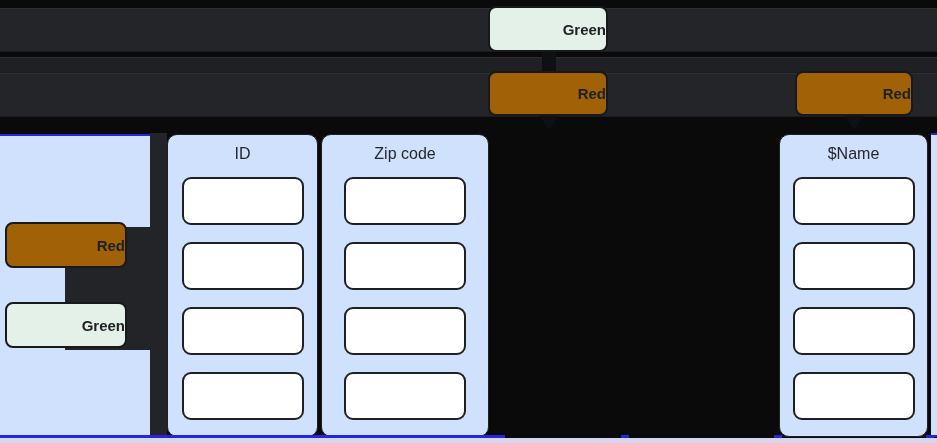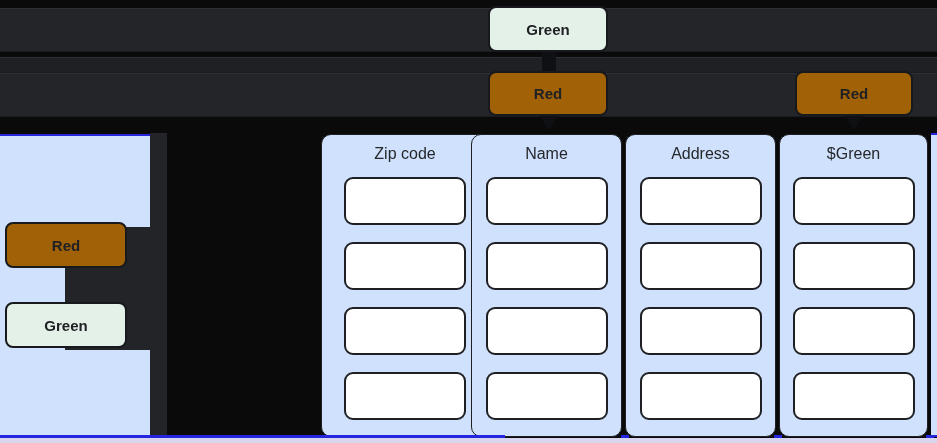--- a/index.html
+++ b/index.html
@@ -10,21 +10,21 @@
     color:#202124;
   }
   
   .bar{position:absolute;left:0;width:937px;background:#232529;z-index:1;
        box-shadow:inset 0 1px 0 #2c2f35, inset 0 -1px 0 #1a1c1f;}
   .bar1{top:8px;height:44px;}
   .thin{top:57px;height:16px;background:#1e2023;}
   .bar2{top:73px;height:44px;}
 
   
-  .badge{position:absolute;display:flex;align-items:center;justify-content:center;
+  .badge{position:absolute;display:flex;align-items:center;justify-content:flex-end;
          border:2px solid #17191d;border-radius:8px;z-index:6;
          font-weight:bold;font-size:15px;color:#202124;box-sizing:border-box;}
   .badge.green{background:#e4f1e8;}
   .badge.red{background:#a16207;}
   .top-green{left:488px;top:6px;width:120px;height:46px;}
   .top-red-1{left:488px;top:71px;width:120px;height:45px;}
   .top-red-2{left:795px;top:71px;width:118px;height:45px;}
   .left-red{left:5px;top:222px;width:122px;height:46px;}
   .left-green{left:5px;top:302px;width:122px;height:46px;}
 
@@ -92,53 +92,44 @@
   <div class="left-panel"></div>
   <div class="left-connector"></div>
   <div class="badge red left-red">
     <span>Red</span>
   </div>
   <div class="badge green left-green">
     <span>Green</span>
   </div>
   <div class="dark-strip"></div>
 
+  <div class="column" style="left:167px;width:151px">
+    <div class="col-header">ID</div>
+    <div class="cells">
+      <div class="cell"></div>
+      <div class="cell"></div>
+      <div class="cell"></div>
+      <div class="cell"></div>
+    </div>
+  </div>
 
   <div class="column" style="left:321px;width:168px">
     <div class="col-header">Zip code</div>
     <div class="cells">
       <div class="cell"></div>
       <div class="cell"></div>
       <div class="cell"></div>
       <div class="cell"></div>
     </div>
   </div>
 
-  <div class="column" style="left:471px;width:151px">
-    <div class="col-header">Name</div>
-    <div class="cells">
-      <div class="cell"></div>
-      <div class="cell"></div>
-      <div class="cell"></div>
-      <div class="cell"></div>
-    </div>
-  </div>
 
-  <div class="column" style="left:625px;width:151px">
-    <div class="col-header">Address</div>
-    <div class="cells">
-      <div class="cell"></div>
-      <div class="cell"></div>
-      <div class="cell"></div>
-      <div class="cell"></div>
-    </div>
-  </div>
 
   <div class="column" style="left:779px;width:149px">
-    <div class="col-header">$Green</div>
+    <div class="col-header">$Name</div>
     <div class="cells">
       <div class="cell"></div>
       <div class="cell"></div>
       <div class="cell"></div>
       <div class="cell"></div>
     </div>
   </div>
 
   <div class="right-sliver"></div>
   <div class="lavender"></div>

